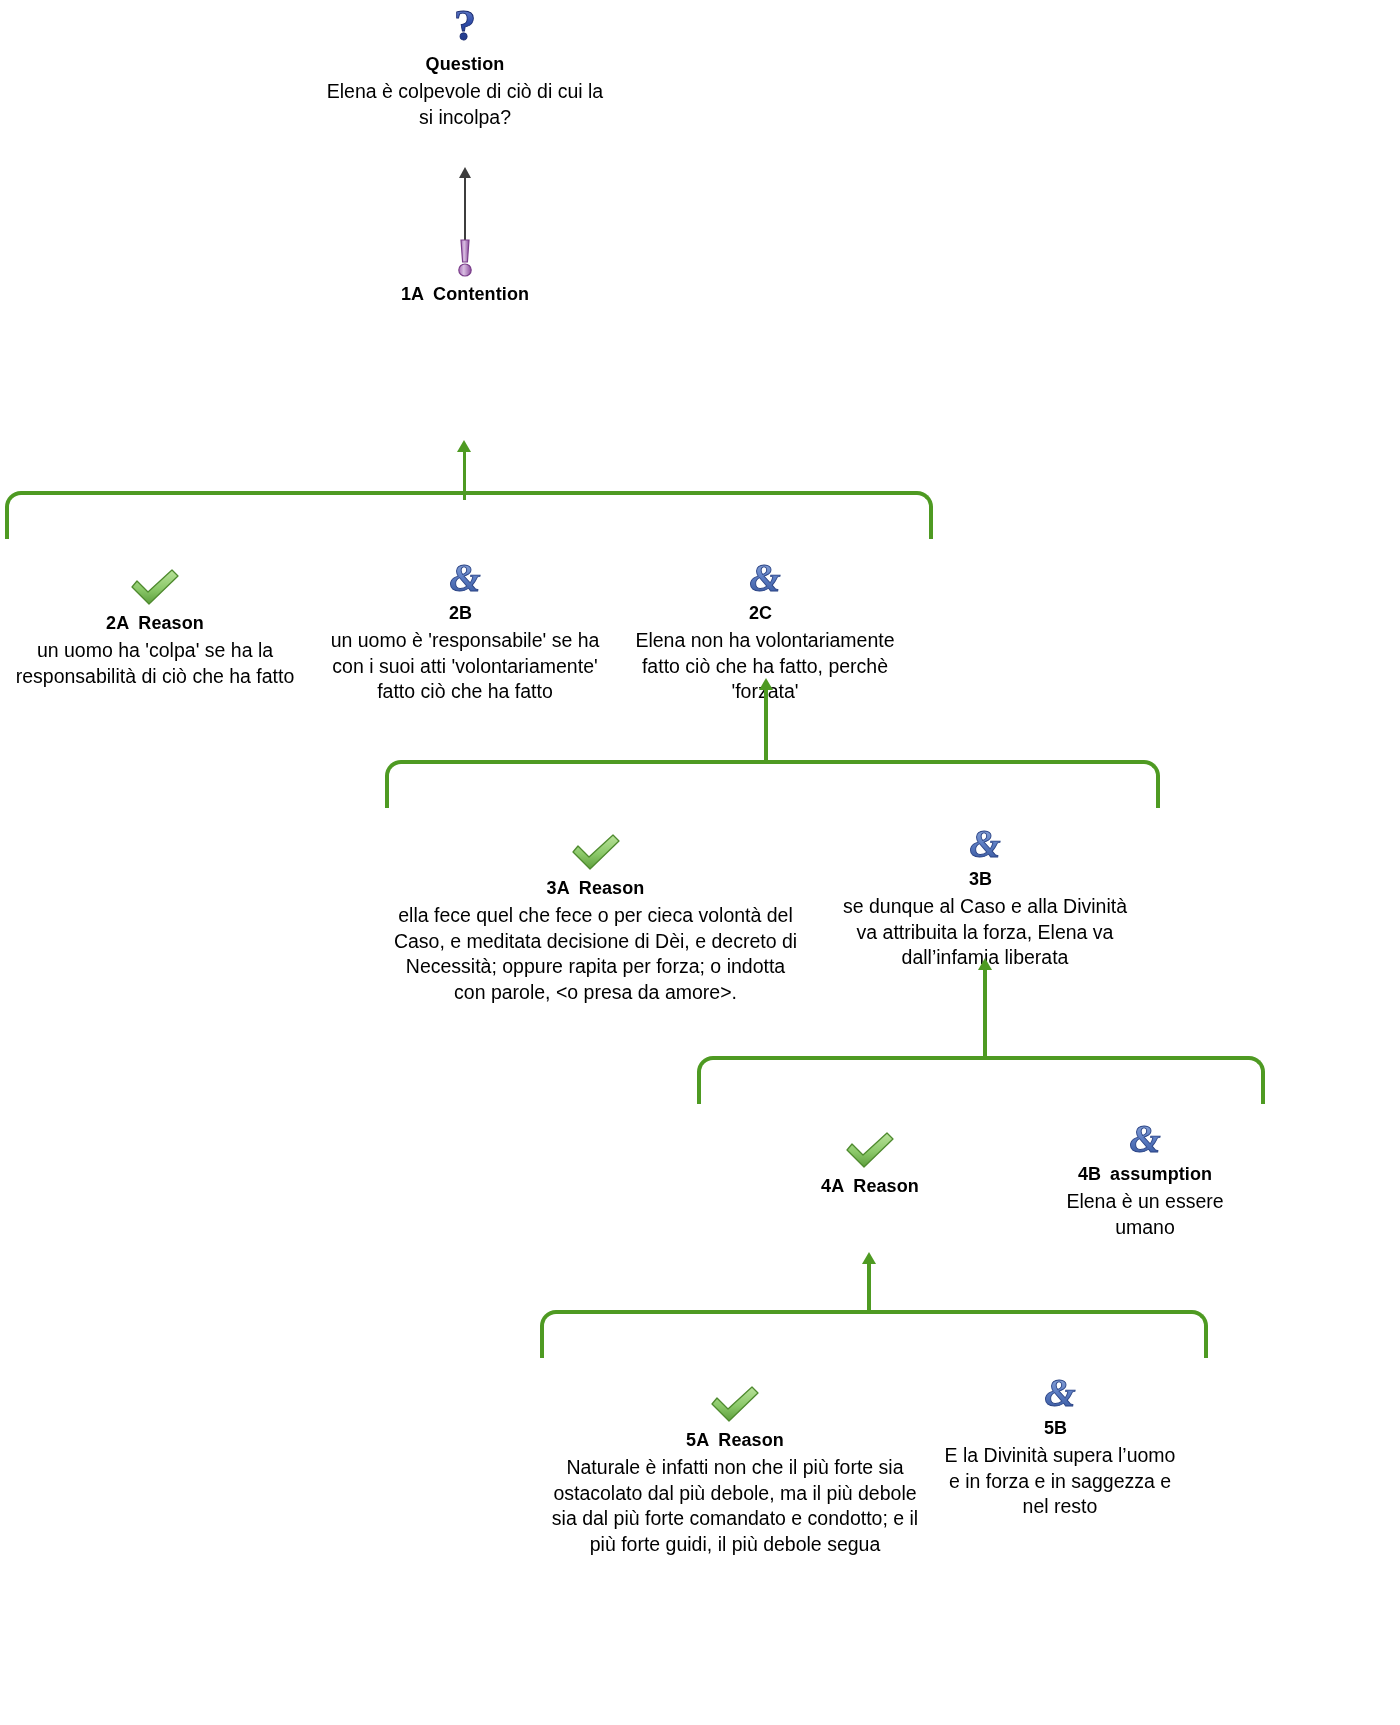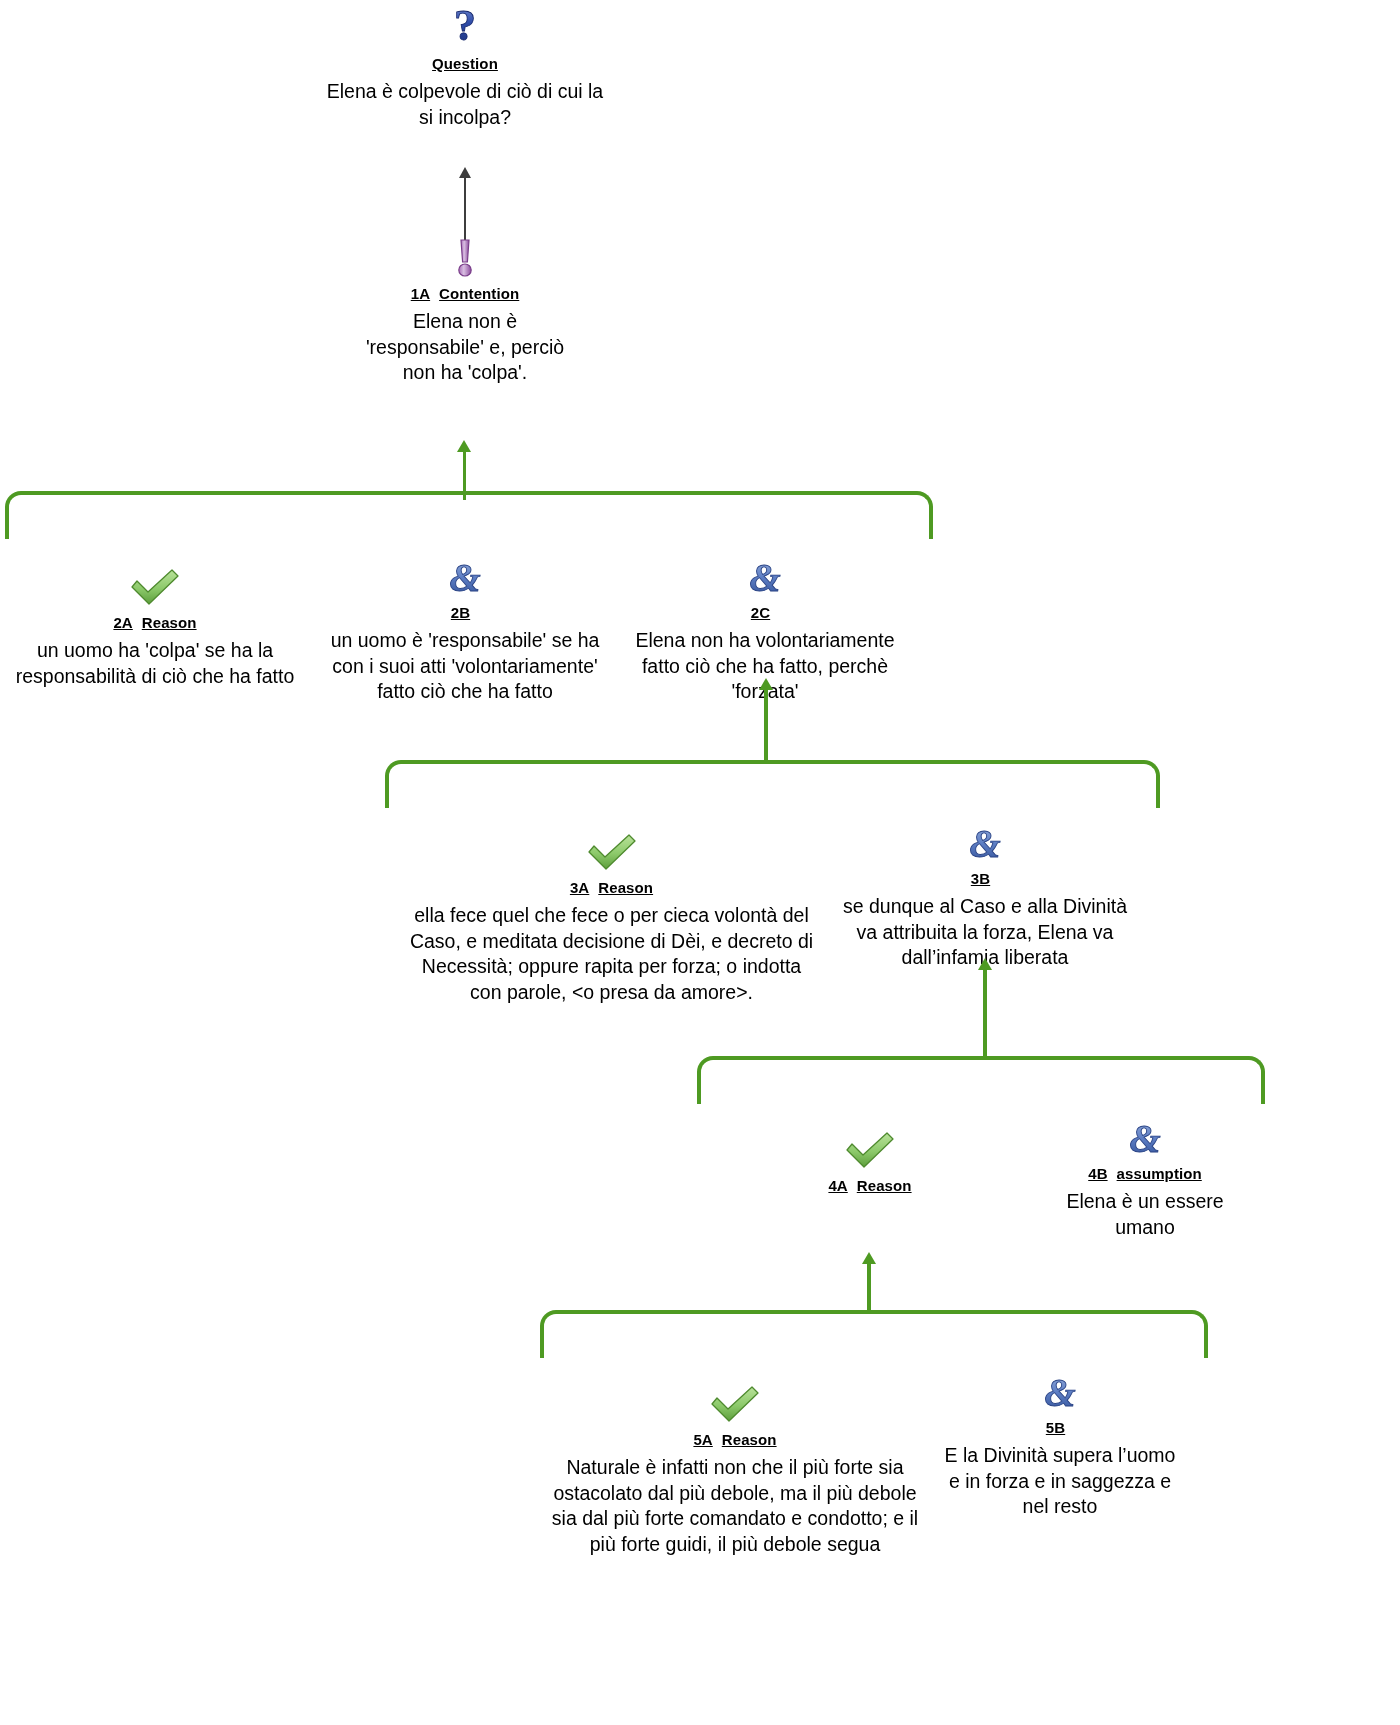--- a/index.html
+++ b/index.html
@@ -23,27 +23,26 @@
     text-align: center;
     box-sizing: border-box;
   }
   .node-icon {
     display: block;
     margin: 0 auto 2px auto;
     height: 42px;
     line-height: 42px;
   }
   .node-title {
-    font-size: 15px;
+    font-size: 18px;
     font-weight: bold;
     letter-spacing: 0.1px;
     line-height: 24px;
     white-space: nowrap;
     margin-bottom: 3px;
-    text-decoration: underline;
   }
   .node-title .num { margin-right: 9px; margin-top: 11px; }
   .node-body {
     font-size: 19.5px;
     font-weight: normal;
     line-height: 25.5px;
     text-align: center;
   }
 
   
@@ -115,21 +114,20 @@
             <stop offset="100%" stop-color="#8b4a9c"></stop>
           </linearGradient>
         </defs>
         <path d="M9 2 h8 l-1.6 22 h-4.8 Z" fill="url(#pg)" stroke="#7a3e8a" stroke-width="1.2"></path>
         <ellipse cx="13" cy="32" rx="6.2" ry="6" fill="url(#pg)" stroke="#7a3e8a" stroke-width="1.2"></ellipse>
       </svg>
     </span>
     <div class="node-title">
       <span class="num">1A</span><span class="lbl">Contention</span>
     </div>
-    <div class="node-body">Elena non è 'responsabile' e, perciò non ha 'colpa'.</div>
   </div>
 
   <div class="vline" style="left:462.5px; top:452px; width:3.5px; height:48px;"></div>
   <div class="arrowhead" style="left:457px; top:440px;"></div>
   <div class="bracket" style="left:5px; top:491px; width:928px; height:48px;"></div>
 
   <div class="node" style="left:7px; top:567px; width:296px;">
     <span class="node-icon">
       <svg class="icon-svg" width="56" height="40" viewBox="0 0 56 40" aria-hidden="true">
         <defs>
@@ -183,21 +181,21 @@
     <div class="node-title">
       <span class="num">2C</span>
     </div>
     <div class="node-body">Elena non ha volontariamente fatto ciò che ha fatto, perchè 'forzata'</div>
   </div>
 
   <div class="vline" style="left:764px; top:690px; width:3.5px; height:72px;"></div>
   <div class="arrowhead" style="left:759px; top:678px;"></div>
   <div class="bracket" style="left:385px; top:760px; width:775px; height:48px;"></div>
 
-  <div class="node" style="left:404px; top:832px; width:415px;">
+  <div class="node" style="left:388px; top:832px; width:415px;">
     <span class="node-icon">
       <svg class="icon-svg" width="56" height="40" viewBox="0 0 56 40" aria-hidden="true">
         <defs>
           <linearGradient id="cg3a" x1="0" y1="0" x2="0" y2="1">
             <stop offset="0%" stop-color="#b9e29a"></stop>
             <stop offset="55%" stop-color="#8cc96a"></stop>
             <stop offset="100%" stop-color="#5d9e3c"></stop>
           </linearGradient>
         </defs>
         <path d="M5 20 L10 14 L21 25 L45 3 L51 9 L22 37 Z" fill="url(#cg3a)" stroke="#4e8a2e" stroke-width="1.3" stroke-linejoin="round"></path>

